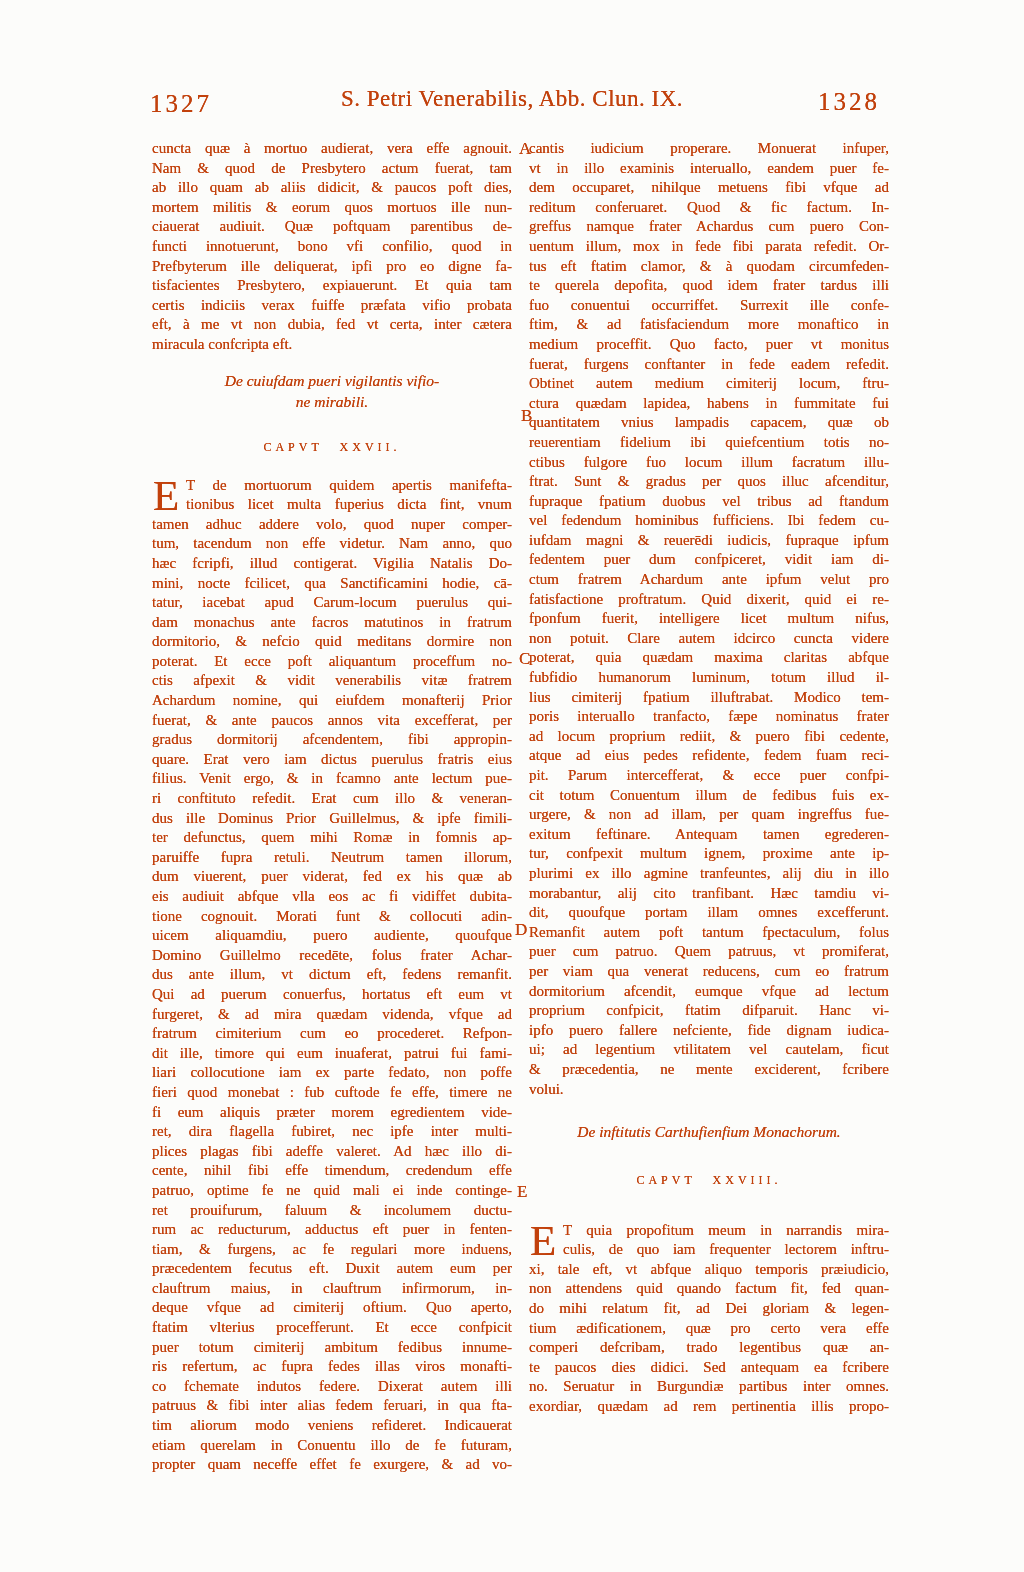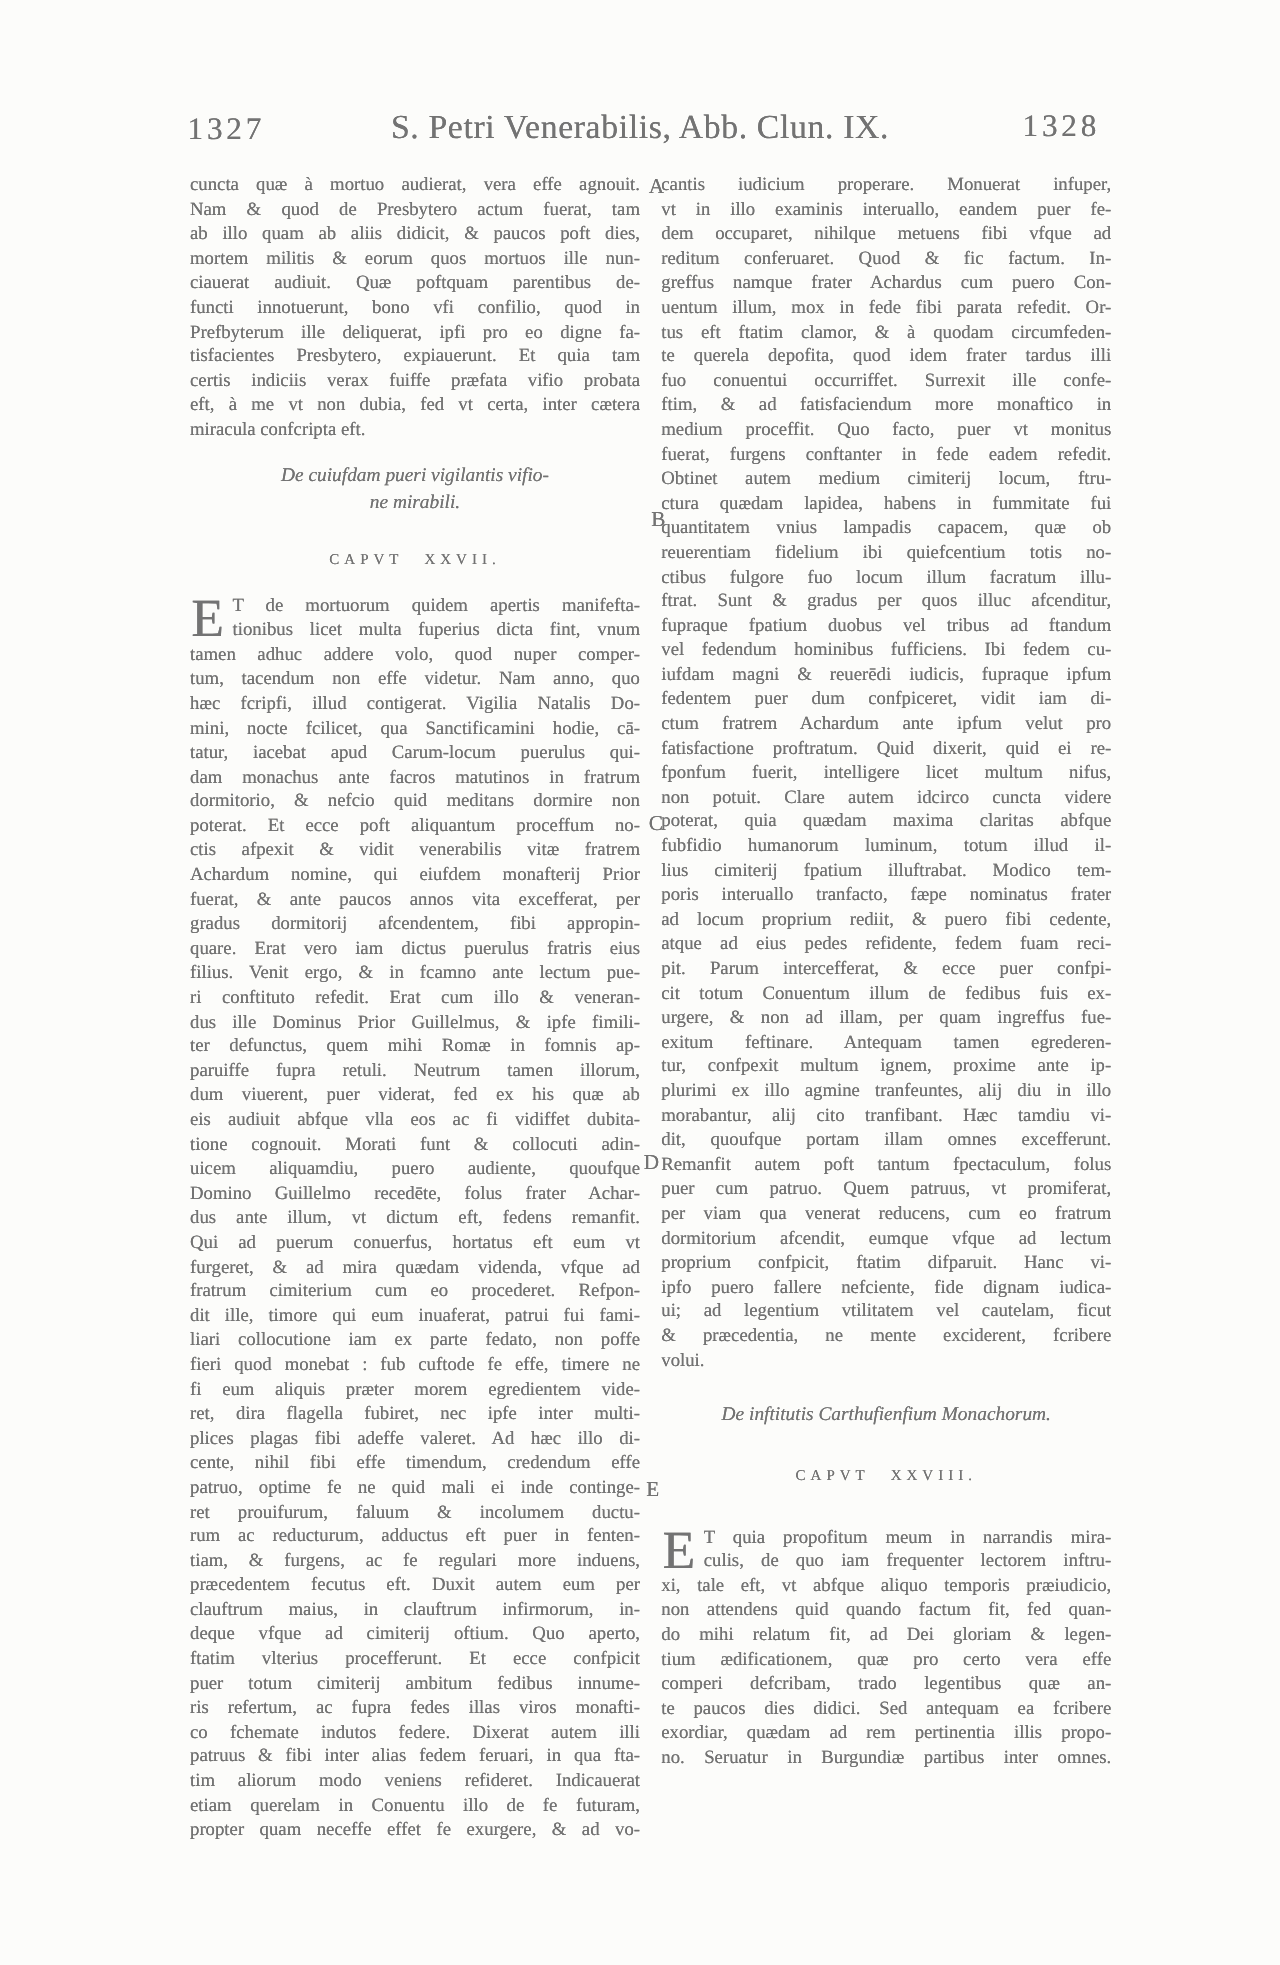--- a/index.html
+++ b/index.html
@@ -2,33 +2,33 @@
 <html><head>
 <meta charset="utf-8">
 <style>
   html, body { margin: 0; padding: 0; background: #ffffff; }
   .page {
     position: relative;
     width: 1024px;
     height: 1572px;
     background: #fcfcfa;
     font-family: "Liberation Serif", "DejaVu Serif", serif;
-    color: #737373;
+    color: #c2410c;
     overflow: hidden;
     text-shadow: 0 0 0.35px currentColor;
   }
 
   
   .header { position: absolute; top: 86px; left: 0; width: 100%; height: 36px; }
   .pagenum { position: absolute; font-size: 25px; letter-spacing: 3px; }
   .pagenum-left  { left: 150px; top: 4px; }
   .pagenum-right { left: 818px; top: 2px; }
   .running-title {
     position: absolute; left: 0; right: 0; top: 0;
-    text-align: center; font-size: 27px; letter-spacing: 0.5px;
+    text-align: center; font-size: 23px; letter-spacing: 0.5px;
   }
 
   
   .col { position: absolute; top: 139px; }
   .col-left  { left: 152px; width: 360px; }
   .col-right { left: 529px; width: 360px; }
 
   .line {
     height: 19.6px;
     line-height: 19.6px;
@@ -246,19 +246,19 @@
       <span class="dropcap">E</span>
       <div class="lines">
           <div class="line">T quia propofitum meum in narrandis mira-</div>
           <div class="line">culis, de quo iam frequenter lectorem inftru-</div>
           <div class="line">xi, tale eft, vt abfque aliquo temporis præiudicio,</div>
           <div class="line">non attendens quid quando factum fit, fed quan-</div>
           <div class="line">do mihi relatum fit, ad Dei gloriam &amp; legen-</div>
           <div class="line">tium ædificationem, quæ pro certo vera effe</div>
           <div class="line">comperi defcribam, trado legentibus quæ an-</div>
           <div class="line">te paucos dies didici. Sed antequam ea fcribere</div>
+          <div class="line">no. Seruatur in Burgundiæ partibus inter omnes.</div>
           <div class="line">exordiar, quædam ad rem pertinentia illis propo-</div>
-          <div class="line">no. Seruatur in Burgundiæ partibus inter omnes.</div>
         </div>
     </div>
   </div>
 
 </div>
 
 </body></html>

